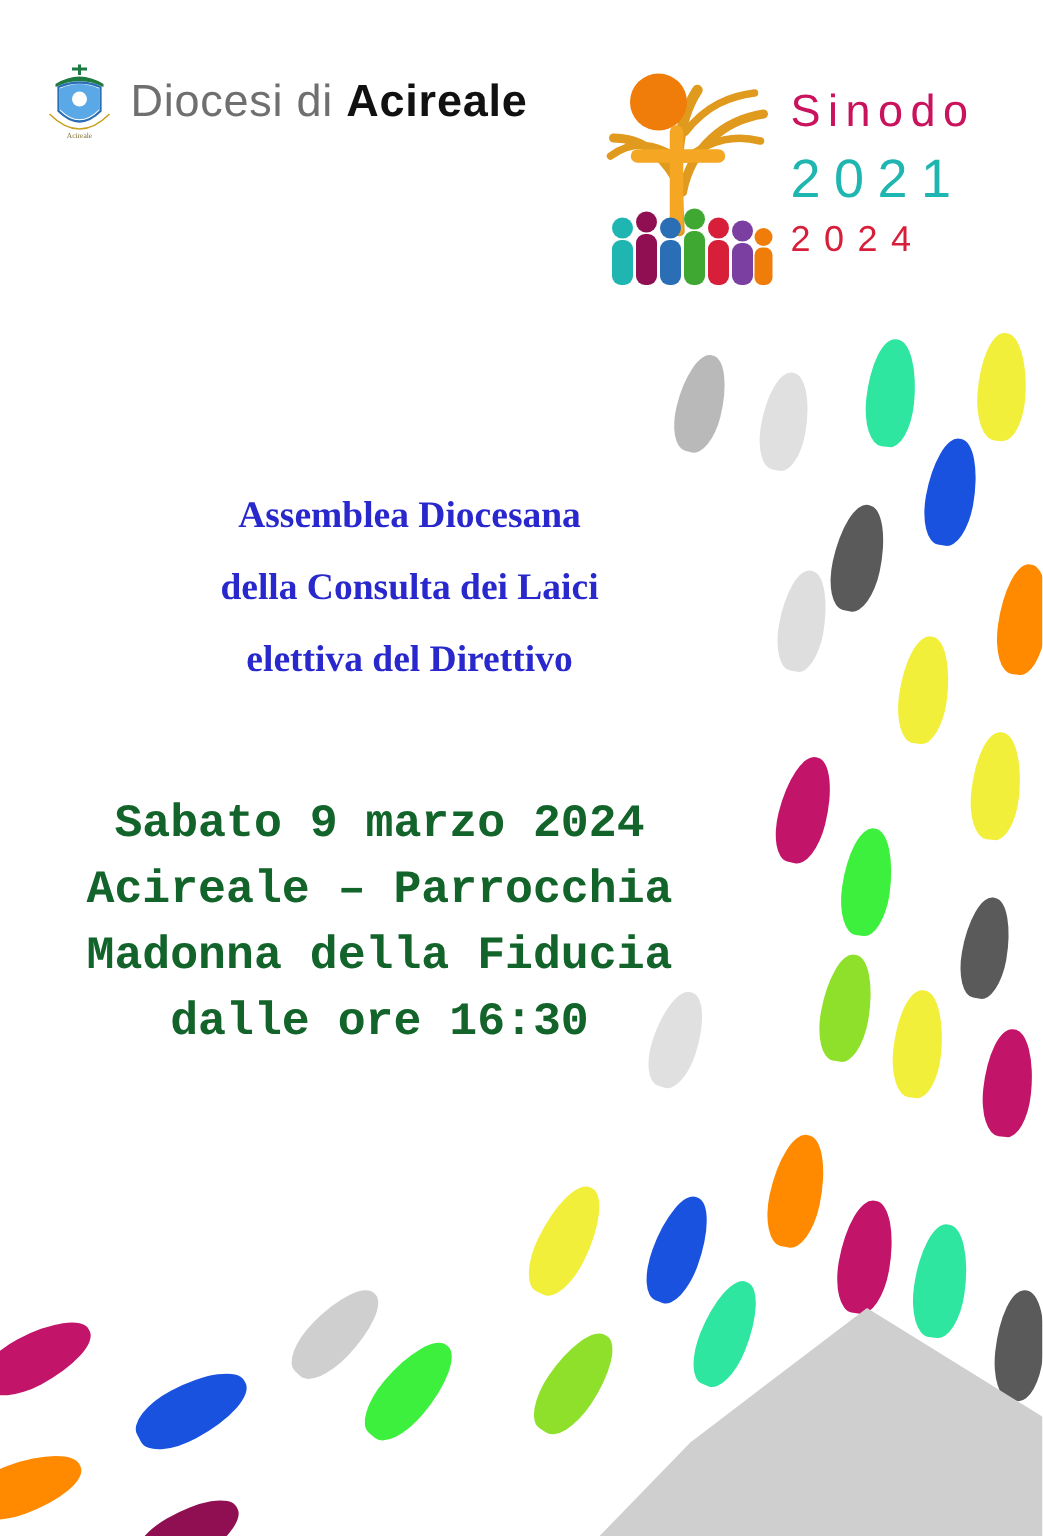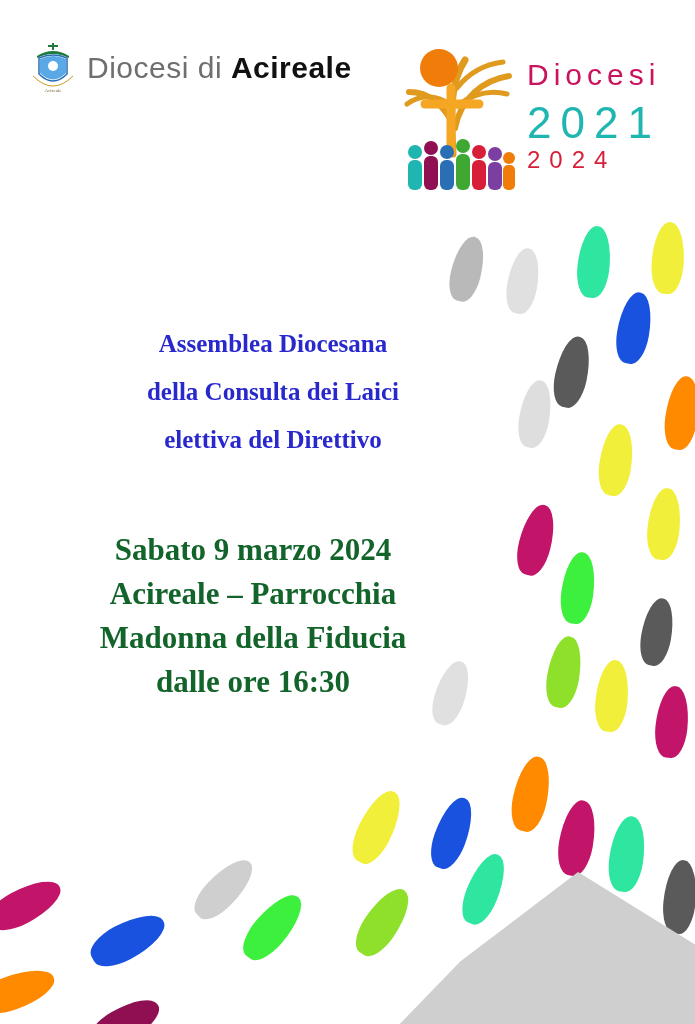--- a/index.html
+++ b/index.html
@@ -60,21 +60,21 @@
     font-family: "Liberation Sans", sans-serif;
     font-size: 30px;
     letter-spacing: 5px;
     color: #c9135c;
   }
   .sinodo-y1 {
     position: absolute;
     left: 136px;
     top: 62px;
     font-family: "Liberation Sans", sans-serif;
-    font-size: 44px;
+    font-size: 36px;
     letter-spacing: 9px;
     color: #1fb5b0;
   }
   .sinodo-y2 {
     position: absolute;
     left: 136px;
     top: 110px;
     font-family: "Liberation Sans", sans-serif;
     font-size: 24px;
     letter-spacing: 9px;
@@ -98,21 +98,21 @@
     white-space: nowrap;
   }
 
   .info-block {
     position: absolute;
     left: 38px;
     top: 528px;
     width: 430px;
   }
   .info-line {
-    font-family: Liberation Serif, serif;
+    font-family: Liberation Mono, monospace;
     font-weight: bold;
     font-size: 31px;
     line-height: 44px;
     color: #13642a;
     text-align: center;
     white-space: nowrap;
   }
 
   
   .art-layer {
@@ -212,21 +212,21 @@
           <circle cx="72" cy="110" r="7" fill="#3ea832"></circle>
             <rect x="65" y="118" width="14" height="36" rx="6" fill="#3ea832"></rect>
           <circle cx="88" cy="116" r="7" fill="#d71f3a"></circle>
             <rect x="81" y="124" width="14" height="30" rx="6" fill="#d71f3a"></rect>
           <circle cx="104" cy="118" r="7" fill="#7a3fa0"></circle>
             <rect x="97" y="126" width="14" height="28" rx="6" fill="#7a3fa0"></rect>
           <circle cx="118" cy="122" r="6" fill="#f07c0a"></circle>
             <rect x="112" y="129" width="12" height="25" rx="5" fill="#f07c0a"></rect>
         </g>
       </svg>
-      <div class="sinodo-word">Diocesi</div>
+      <div class="sinodo-word">Sinodo</div>
       <div class="sinodo-y1">2021</div>
       <div class="sinodo-y2">2024</div>
     </div>
   </div>
 
   <div class="title-block">
     <div class="title-line">Assemblea Diocesana</div>
     <div class="title-line">della Consulta dei Laici</div>
     <div class="title-line">elettiva del Direttivo</div>
   </div>

